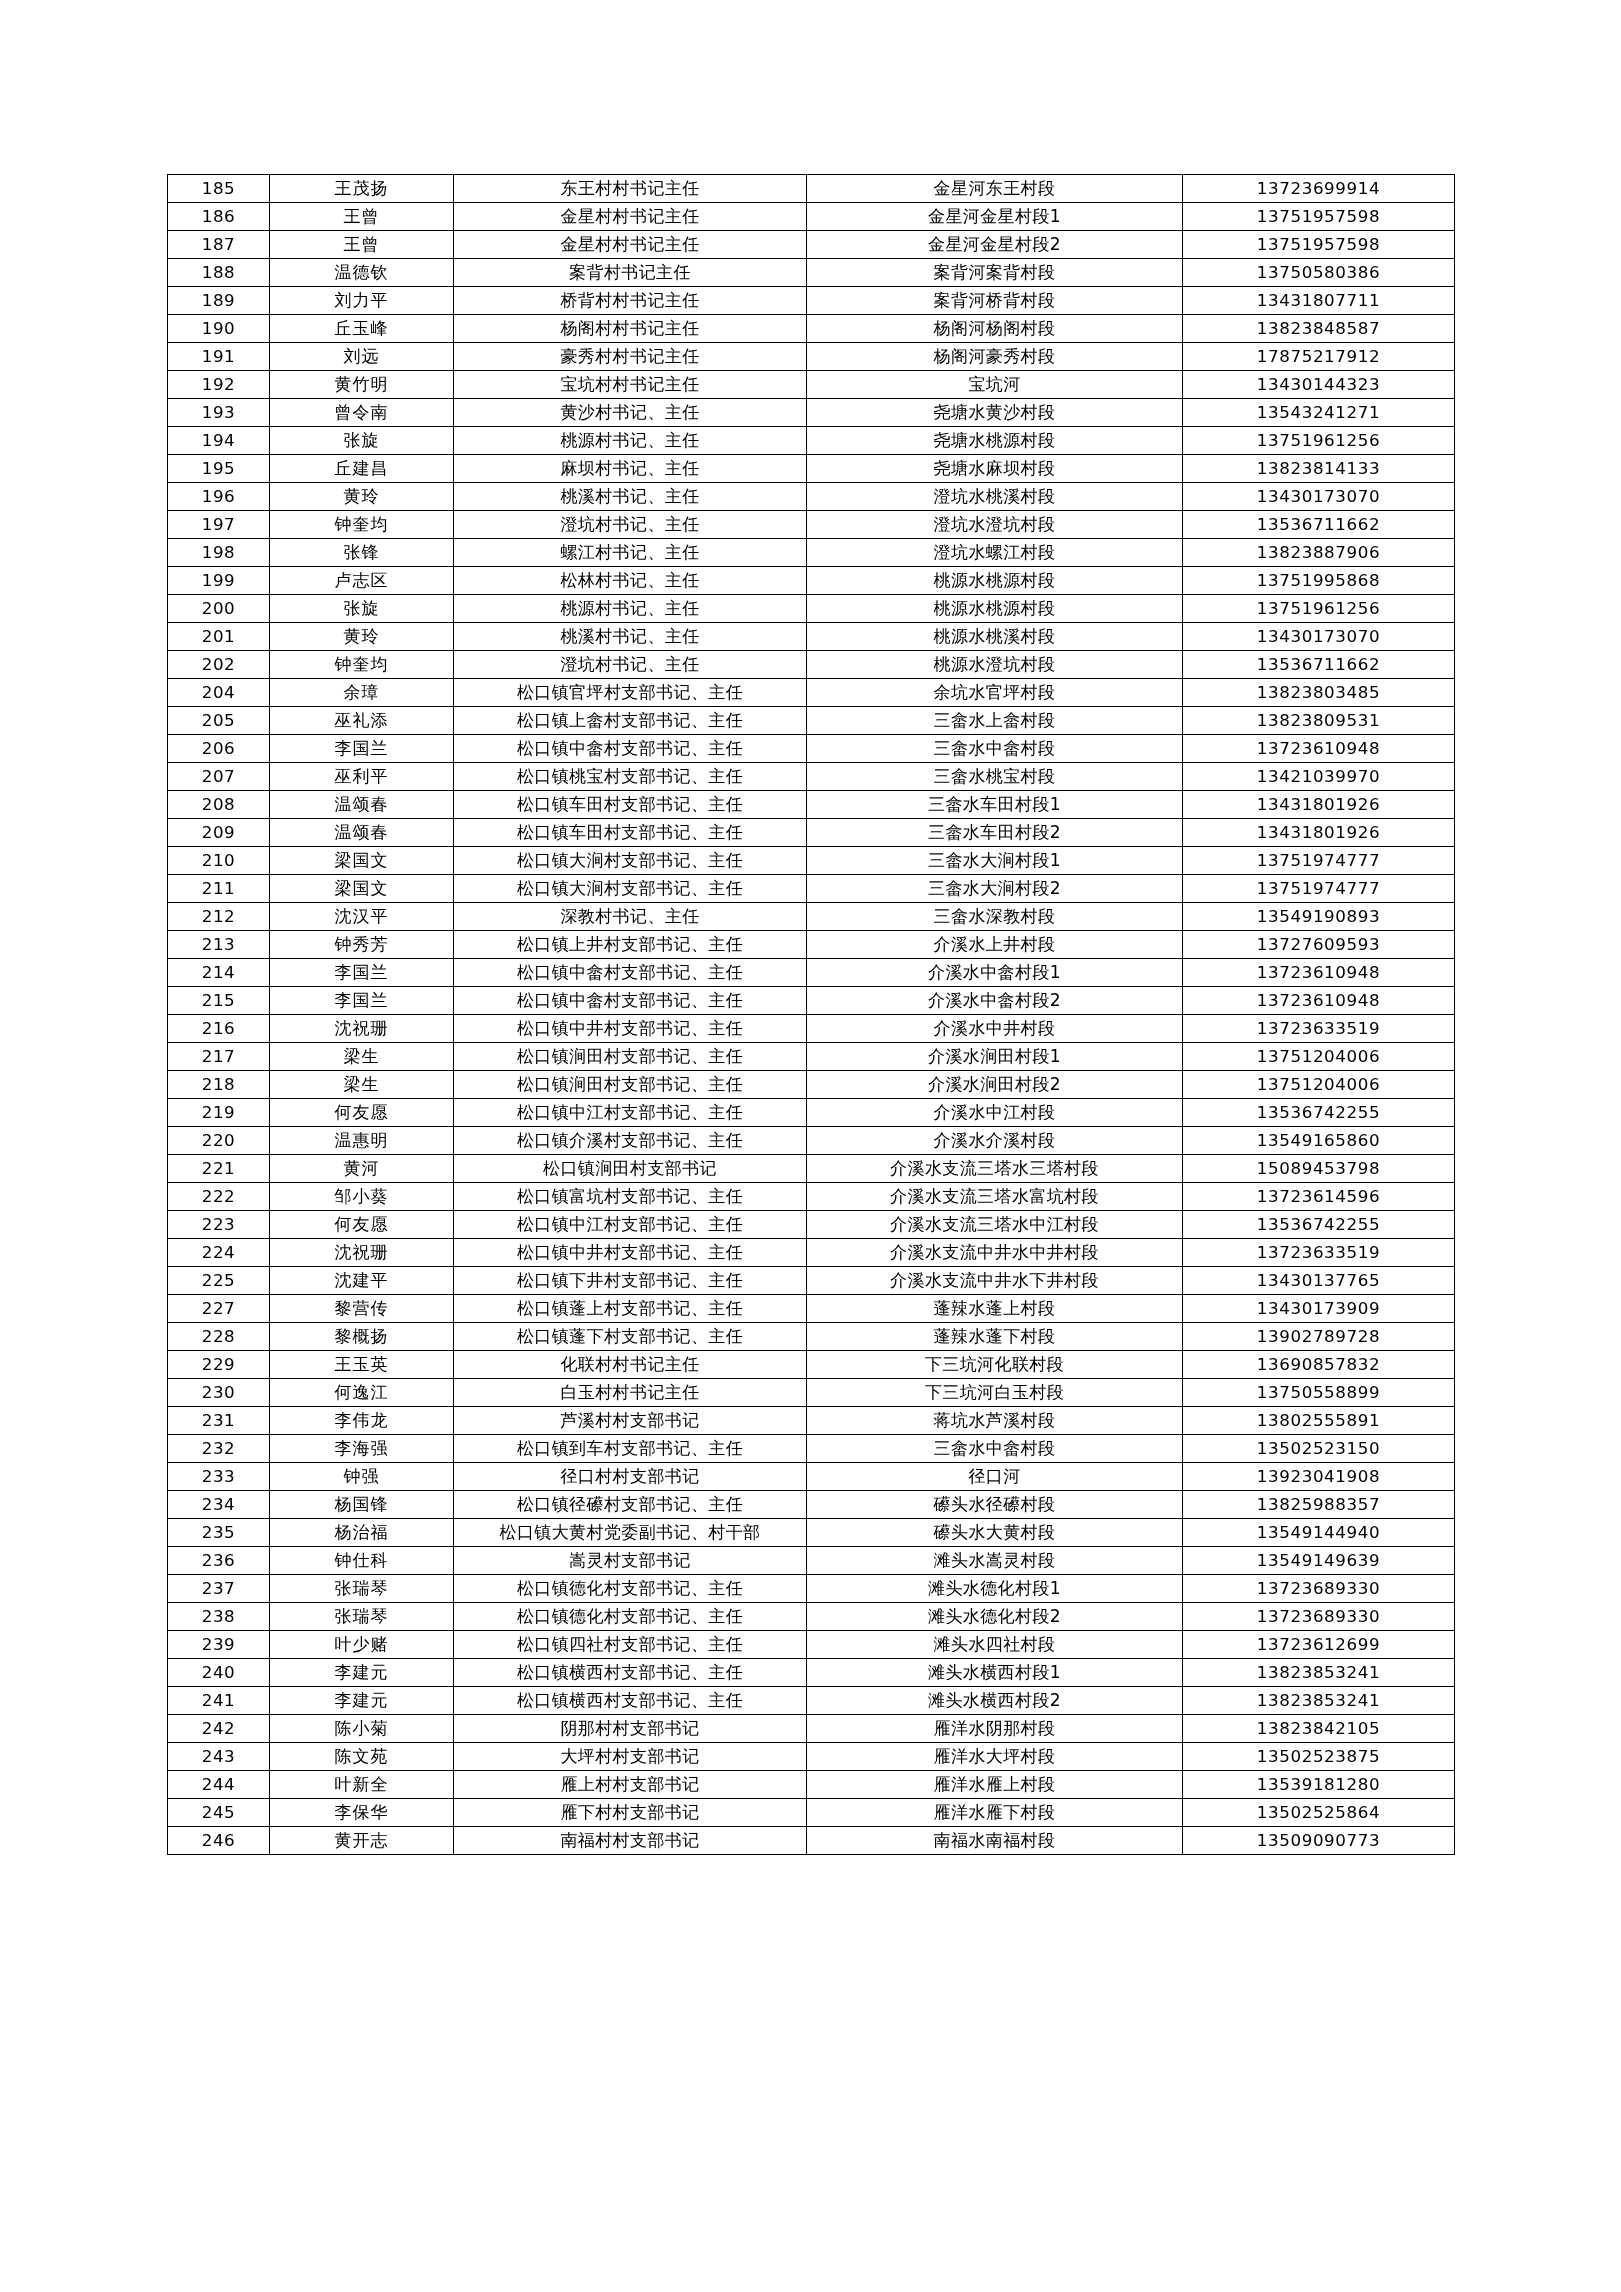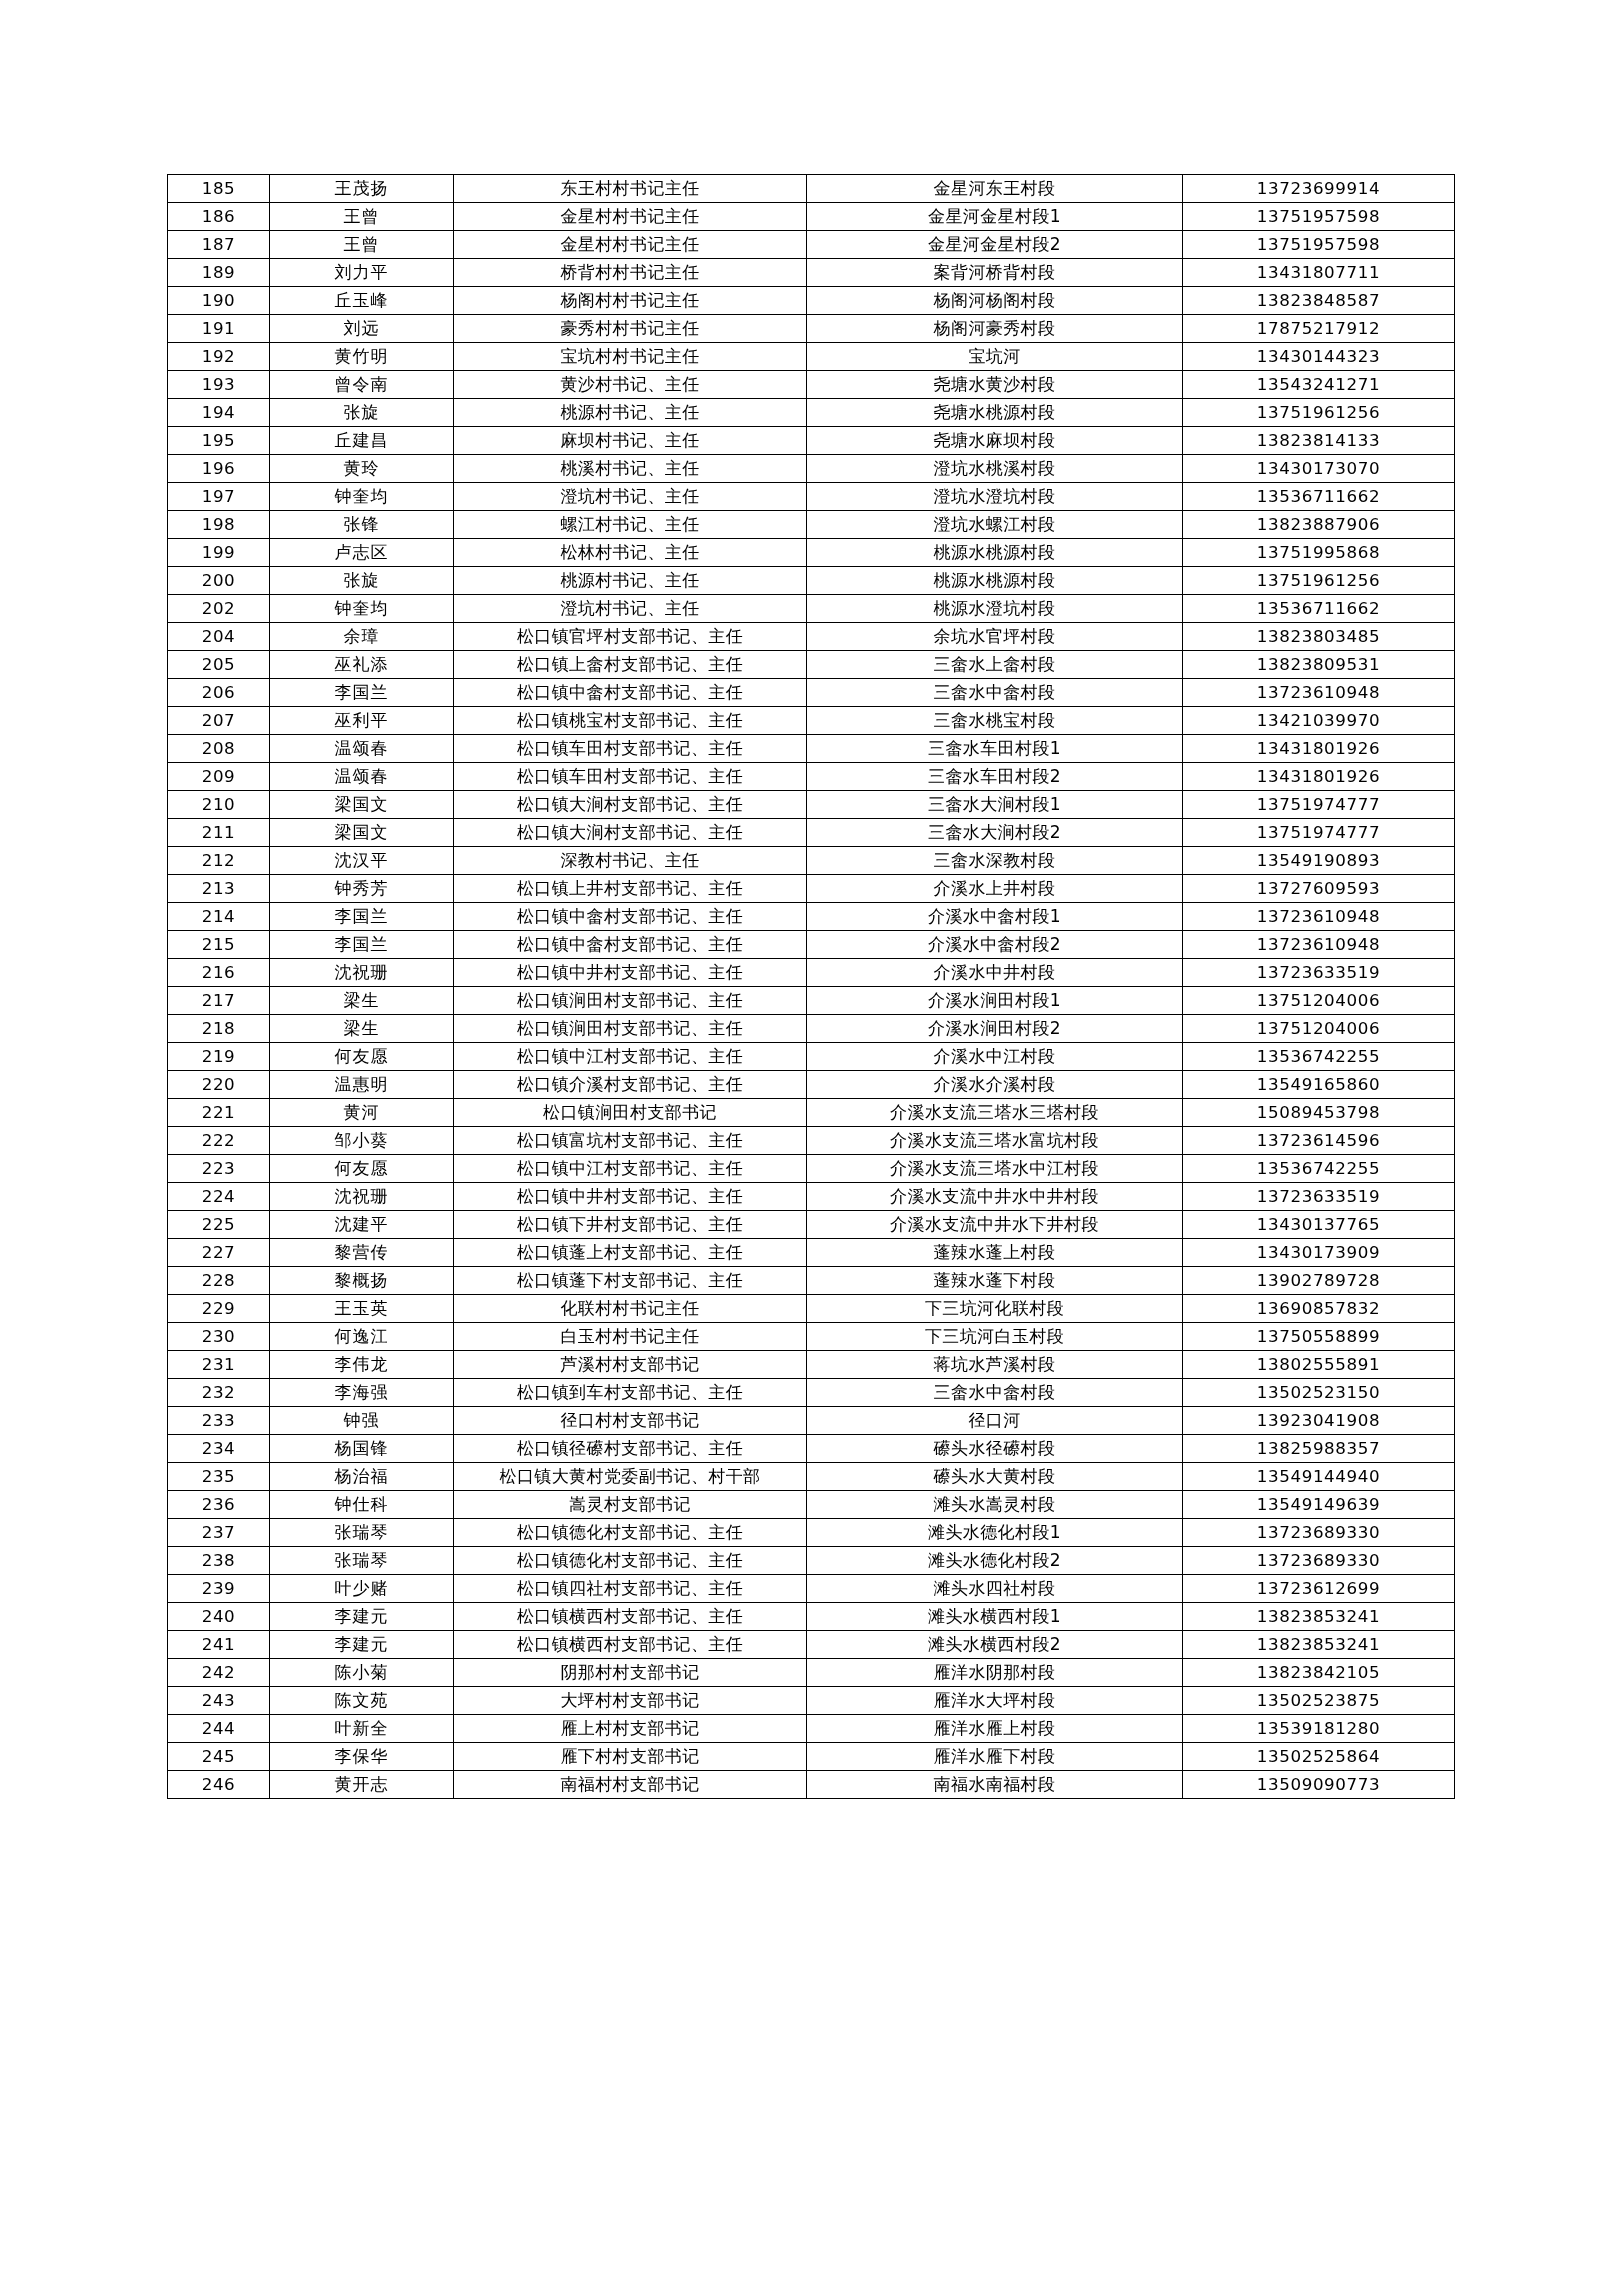--- a/index.html
+++ b/index.html
@@ -76,20 +76,27 @@
           <td class="phone">13751957598</td>
         </tr>
         <tr>
           <td class="idx">187</td>
           <td class="name">王曾</td>
           <td class="post">金星村村书记主任</td>
           <td class="reach">金星河金星村段2</td>
           <td class="phone">13751957598</td>
         </tr>
         <tr>
+          <td class="idx">188</td>
+          <td class="name">温德钦</td>
+          <td class="post">案背村书记主任</td>
+          <td class="reach">案背河案背村段</td>
+          <td class="phone">13750580386</td>
+        </tr>
+        <tr>
           <td class="idx">189</td>
           <td class="name">刘力平</td>
           <td class="post">桥背村村书记主任</td>
           <td class="reach">案背河桥背村段</td>
           <td class="phone">13431807711</td>
         </tr>
         <tr>
           <td class="idx">190</td>
           <td class="name">丘玉峰</td>
           <td class="post">杨阁村村书记主任</td>
@@ -158,20 +165,27 @@
           <td class="post">松林村书记、主任</td>
           <td class="reach">桃源水桃源村段</td>
           <td class="phone">13751995868</td>
         </tr>
         <tr>
           <td class="idx">200</td>
           <td class="name">张旋</td>
           <td class="post">桃源村书记、主任</td>
           <td class="reach">桃源水桃源村段</td>
           <td class="phone">13751961256</td>
+        </tr>
+        <tr>
+          <td class="idx">201</td>
+          <td class="name">黄玲</td>
+          <td class="post">桃溪村书记、主任</td>
+          <td class="reach">桃源水桃溪村段</td>
+          <td class="phone">13430173070</td>
         </tr>
         <tr>
           <td class="idx">202</td>
           <td class="name">钟奎均</td>
           <td class="post">澄坑村书记、主任</td>
           <td class="reach">桃源水澄坑村段</td>
           <td class="phone">13536711662</td>
         </tr>
         <tr>
           <td class="idx">204</td>

